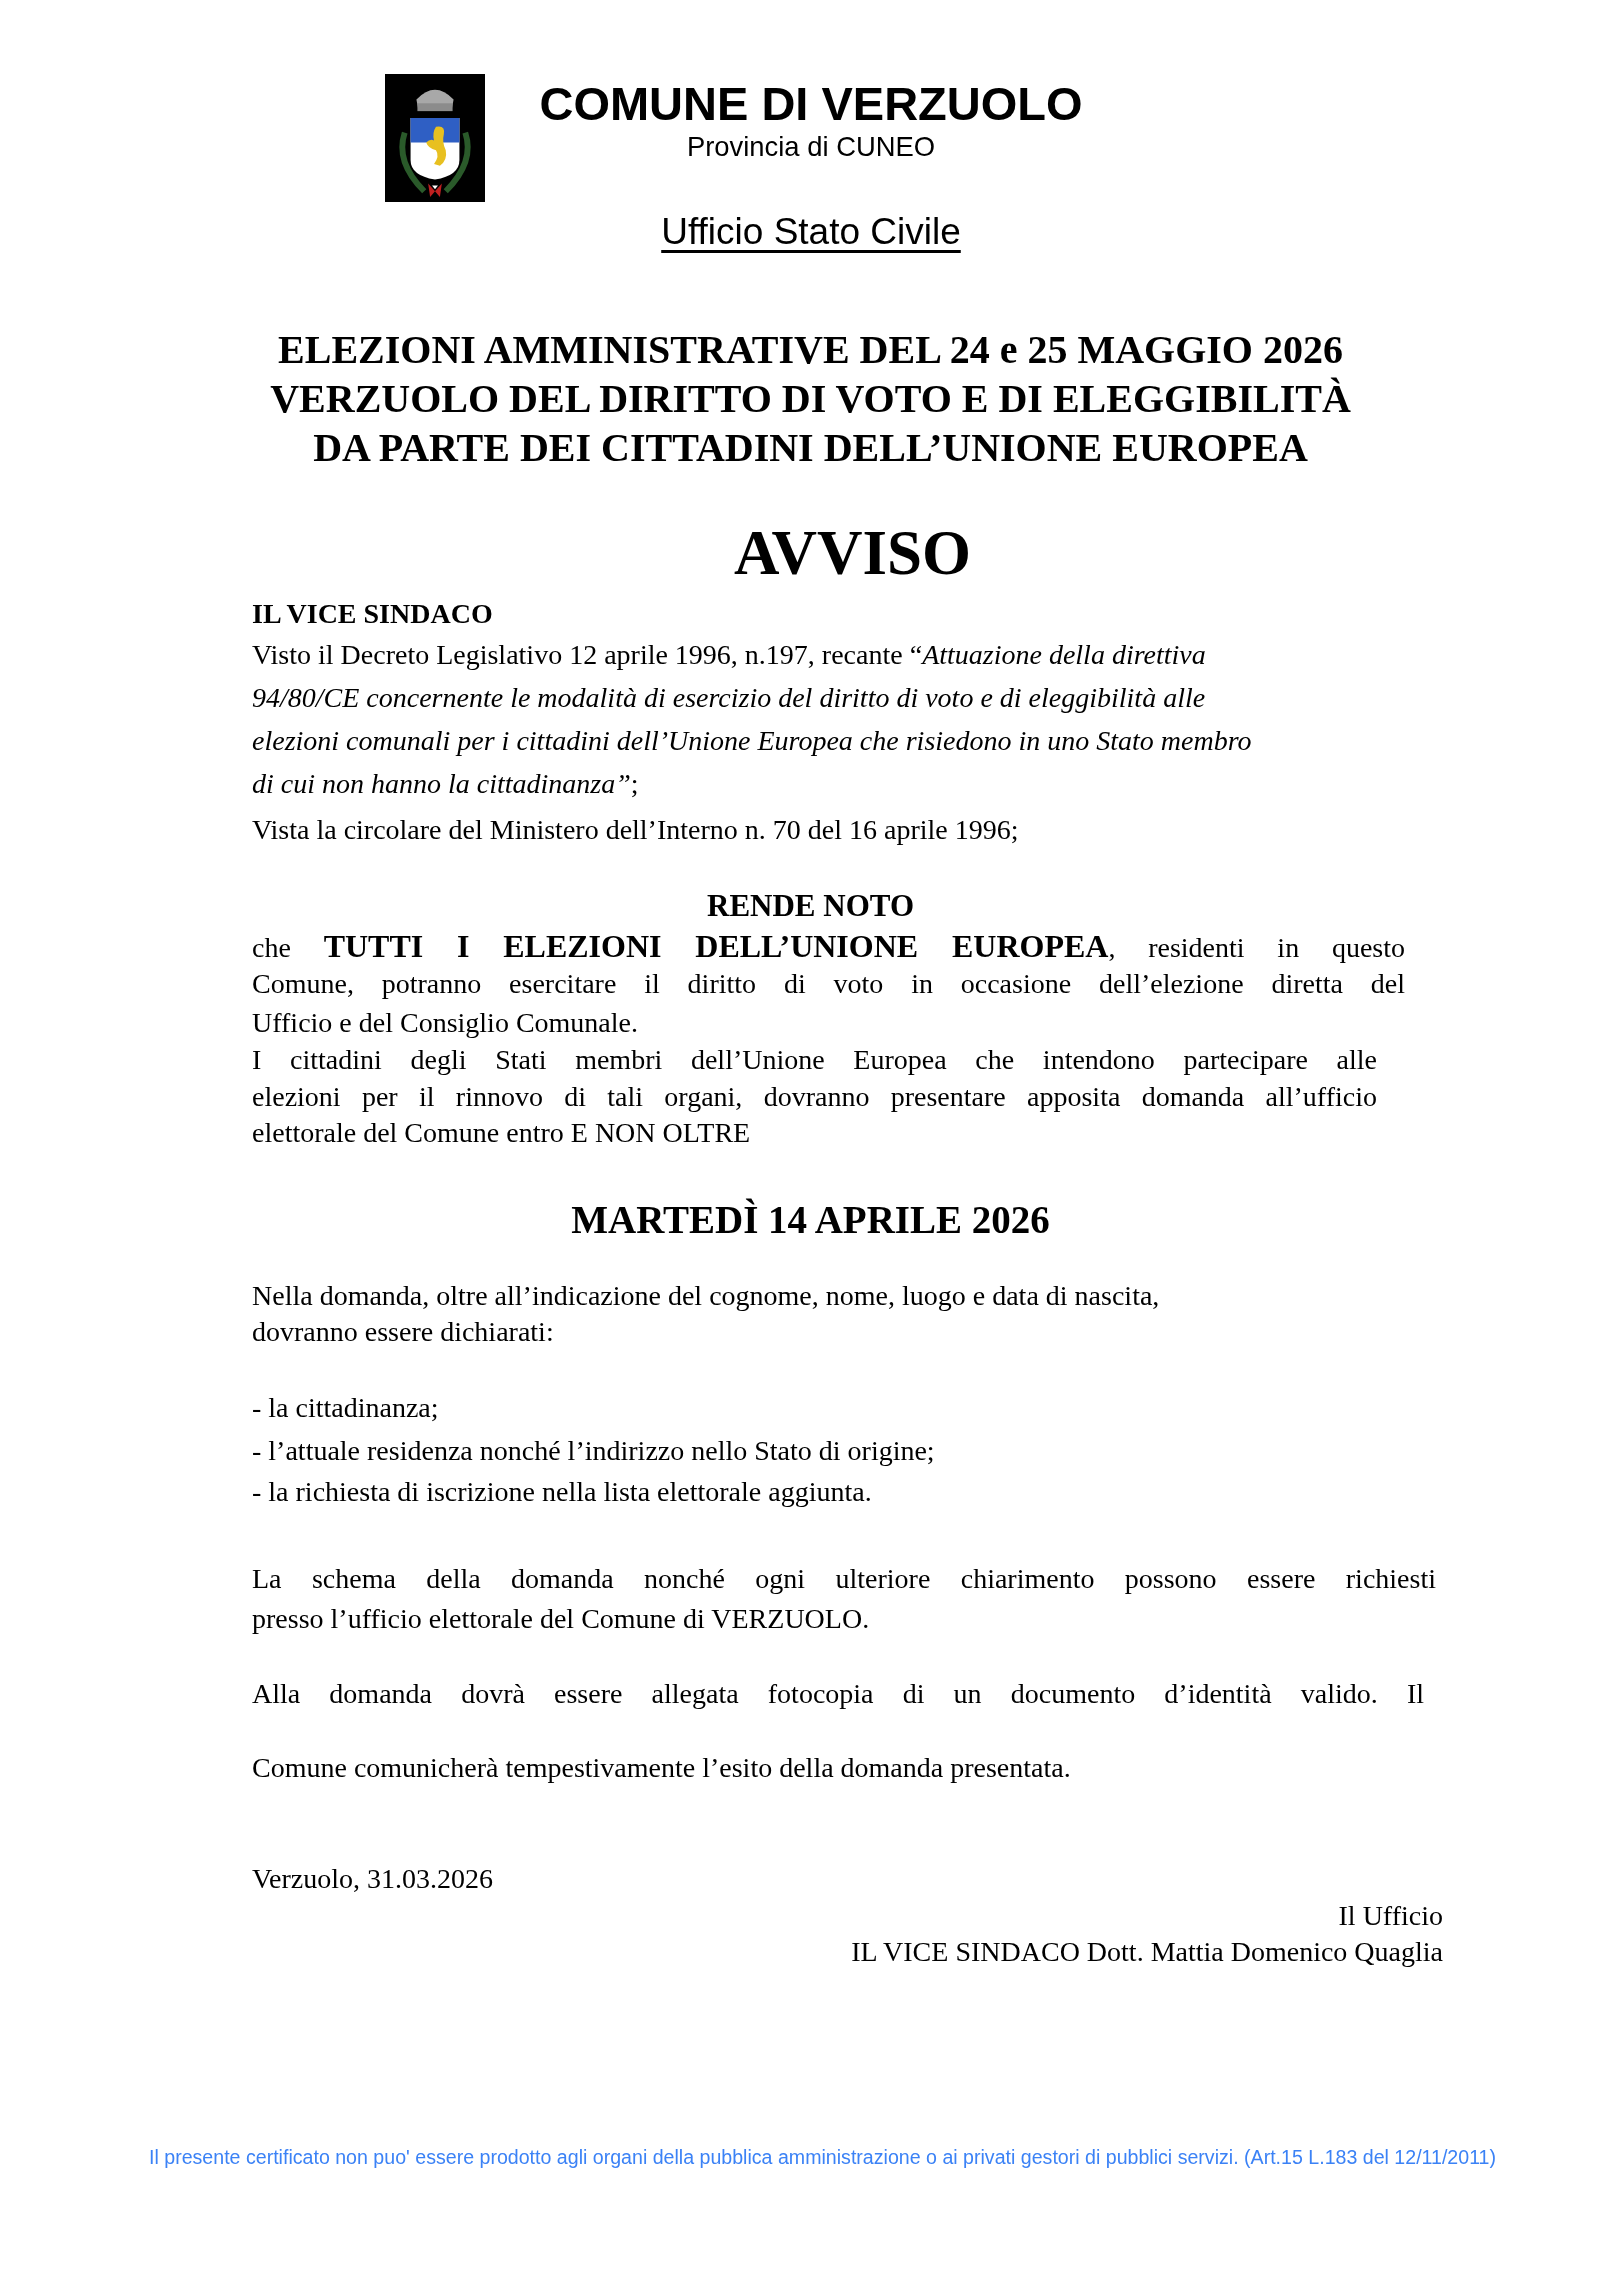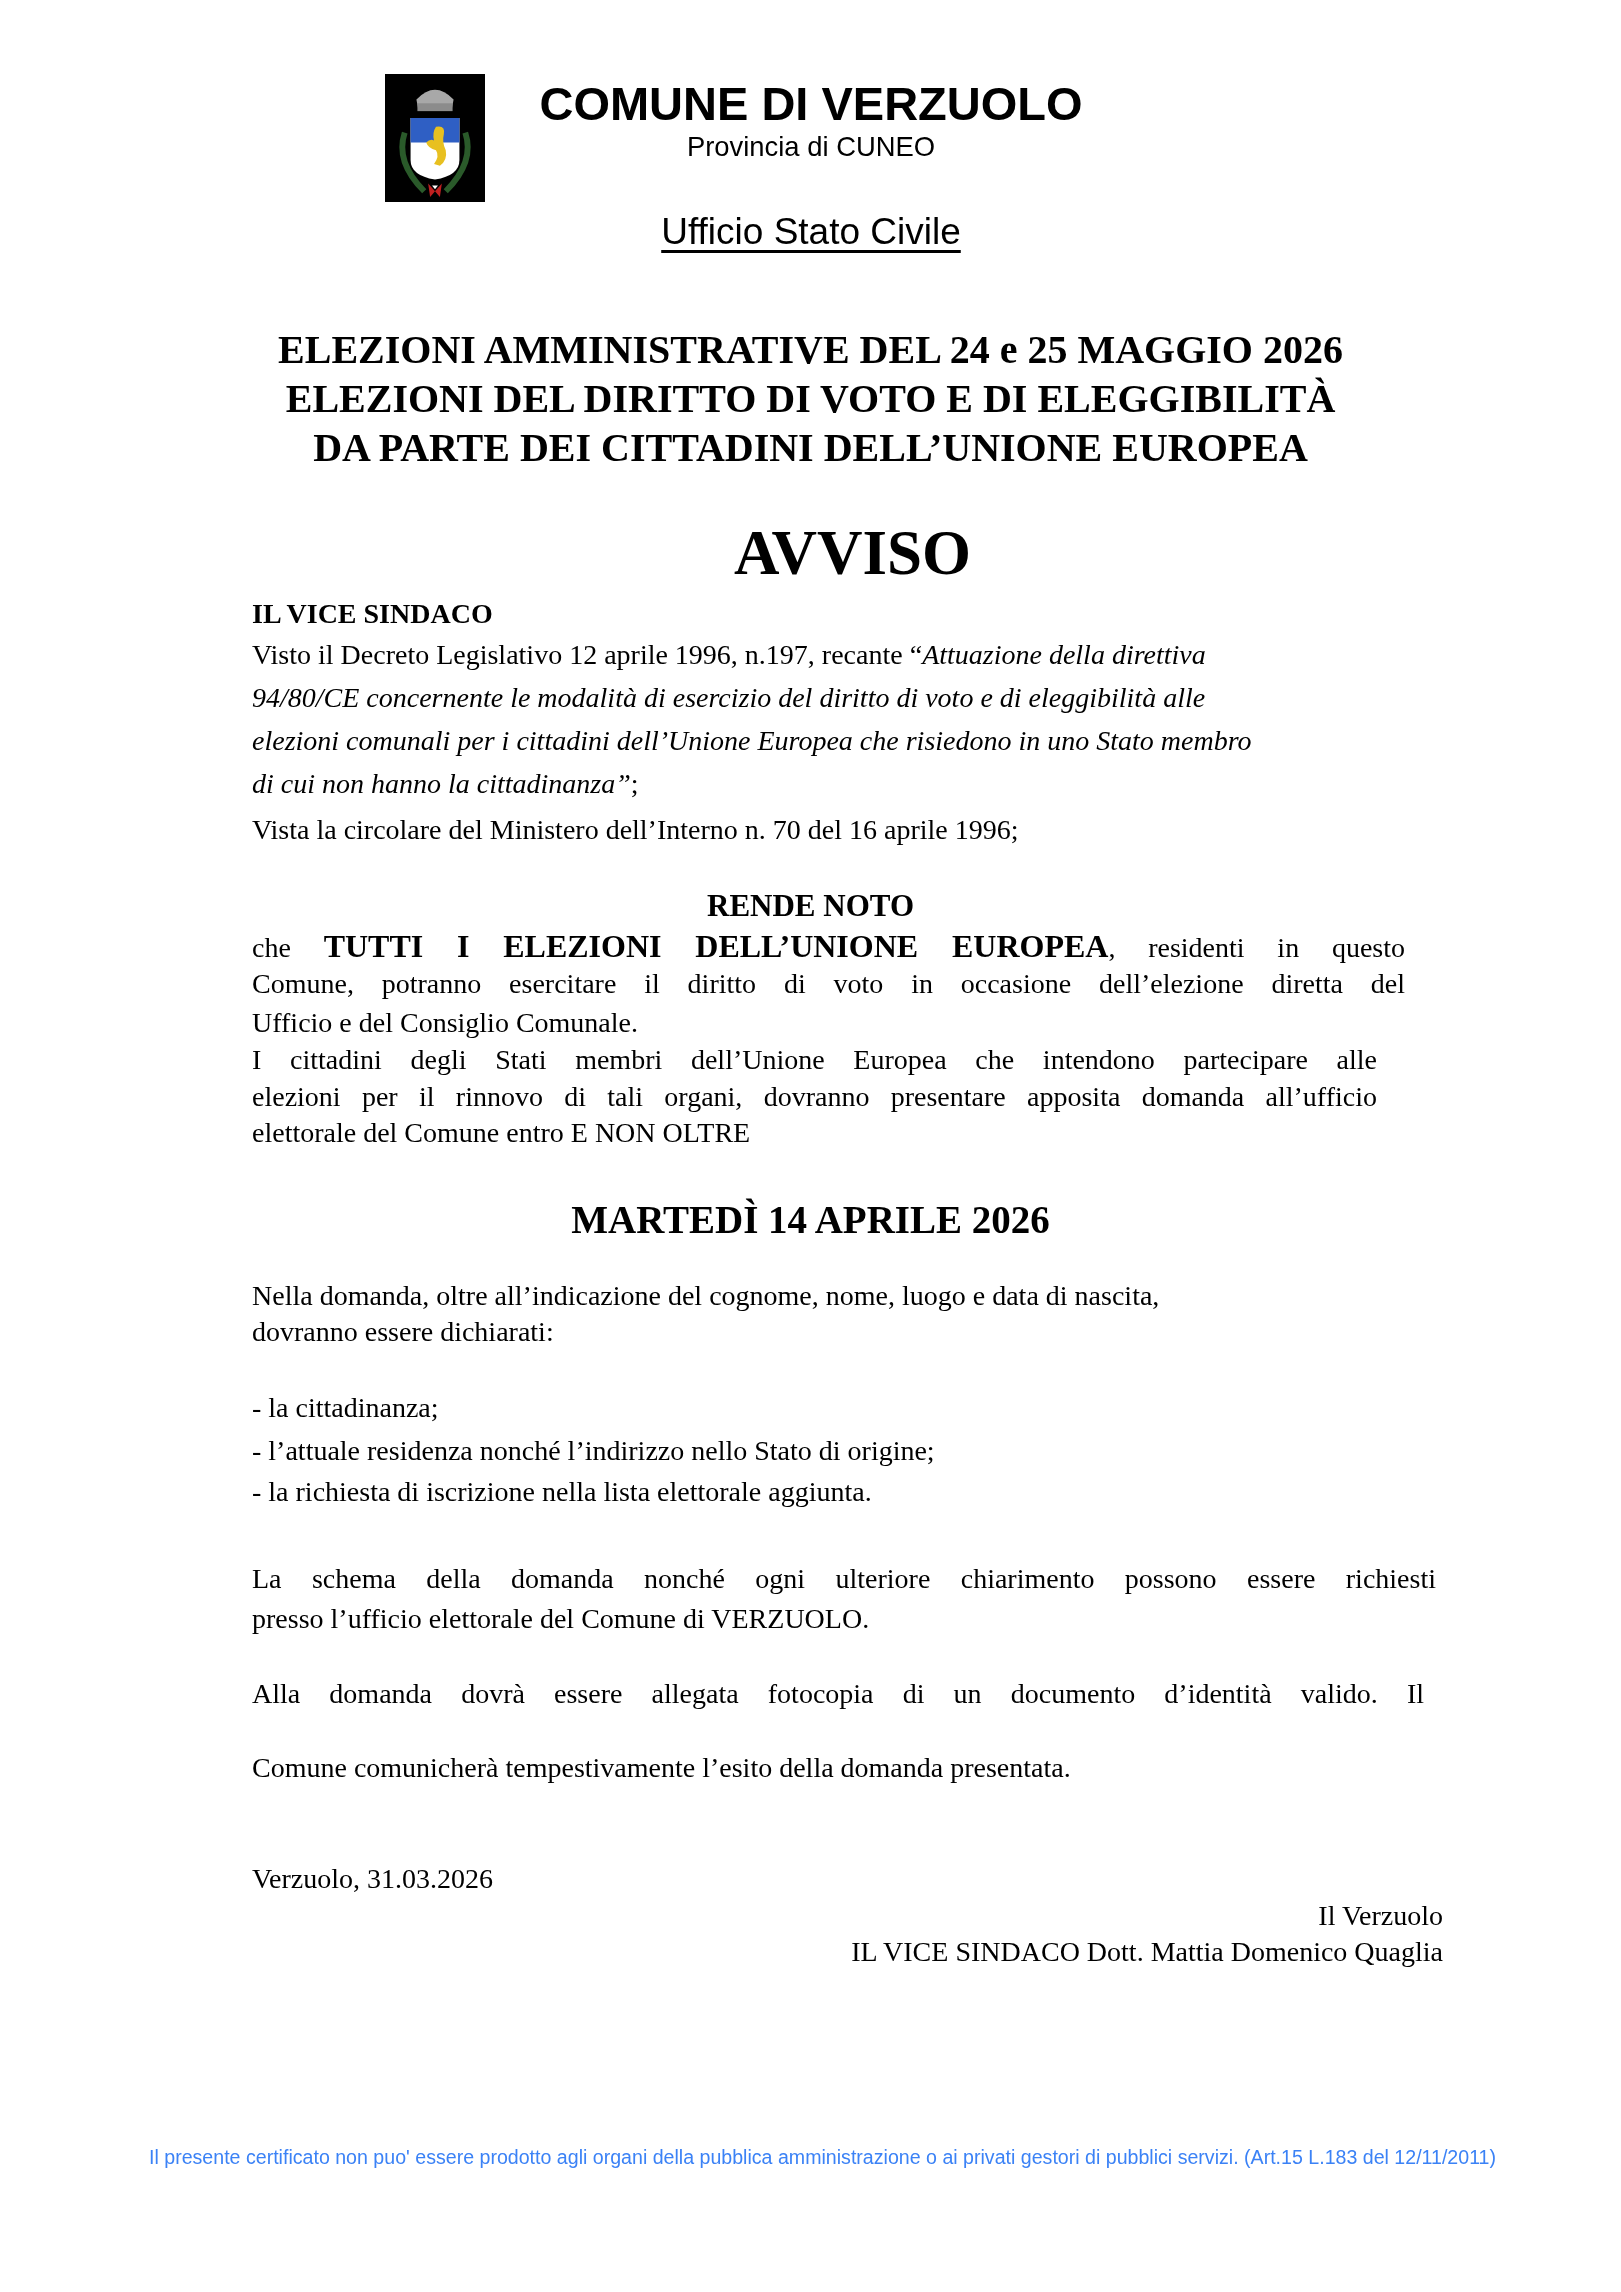--- a/index.html
+++ b/index.html
@@ -58,21 +58,21 @@
     <path d="M44 112 L51 120 L58 112 L56 126 L51 120 L46 126 Z" fill="#c02020"></path>
     <path d="M48 114 L51 118 L54 114 Z" fill="#ffffff"></path>
   </svg>
 </div>
 
 <div id="title" class="abs sans">COMUNE DI VERZUOLO</div>
 <div id="province" class="abs sans">Provincia di CUNEO</div>
 <div id="office" class="abs sans"><span>Ufficio Stato Civile</span></div>
 
 <div id="h1" class="abs serif center headline">ELEZIONI AMMINISTRATIVE DEL 24 e 25 MAGGIO 2026</div>
-<div id="h2" class="abs serif center headline">ELEZIONI DEL DIRITTO DI VOTO E DI ELEGGIBILITÀ</div>
+<div id="h2" class="abs serif center headline">VERZUOLO DEL DIRITTO DI VOTO E DI ELEGGIBILITÀ</div>
 <div id="h3" class="abs serif center headline">DA PARTE DEI CITTADINI DELL’UNIONE EUROPEA</div>
 
 <div id="avviso" class="abs serif center">AVVISO</div>
 
 <div id="vice-label" class="abs serif body">IL VICE SINDACO</div>
 
 <div class="abs serif body" style="top:637px;">
   <span>Visto il Decreto Legislativo 12 aprile 1996, n.197, recante “</span><span class="it">Attuazione della direttiva</span>
 </div>
 <div class="abs serif body it" style="top:680px;">94/80/CE concernente le modalità di esercizio del diritto di voto e di eleggibilità alle</div>
@@ -100,17 +100,17 @@
 <div class="abs serif body" style="top:1390px;">- la cittadinanza;</div>
 <div class="abs serif body" style="top:1433px;">- l’attuale residenza nonché l’indirizzo nello Stato di origine;</div>
 <div class="abs serif body" style="top:1474px;">- la richiesta di iscrizione nella lista elettorale aggiunta.</div>
 
 <div class="abs serif body just2" style="top:1561px;">La schema della domanda nonché ogni ulteriore chiarimento possono essere richiesti</div>
 <div class="abs serif body" style="top:1601px;">presso l’ufficio elettorale del Comune di VERZUOLO.</div>
 <div class="abs serif body just" style="top:1676px; width:1172px;">Alla domanda dovrà essere allegata fotocopia di un documento d’identità valido. Il</div>
 <div class="abs serif body" style="top:1750px;">Comune comunicherà tempestivamente l’esito della domanda presentata.</div>
 
 <div class="abs serif body" style="top:1861px;">Verzuolo, 31.03.2026</div>
-<div id="sig-title" class="abs serif" style="top:1898px;">Il Verzuolo</div>
+<div id="sig-title" class="abs serif" style="top:1898px;">Il Ufficio</div>
 <div id="sig-name" class="abs serif" style="top:1934px;">IL VICE SINDACO Dott. Mattia Domenico Quaglia</div>
 
 <div id="footer" class="abs sans">Il presente certificato non puo' essere prodotto agli organi della pubblica amministrazione o ai privati gestori di pubblici servizi. (Art.15 L.183 del 12/11/2011)</div>
 
 
 </body></html>

